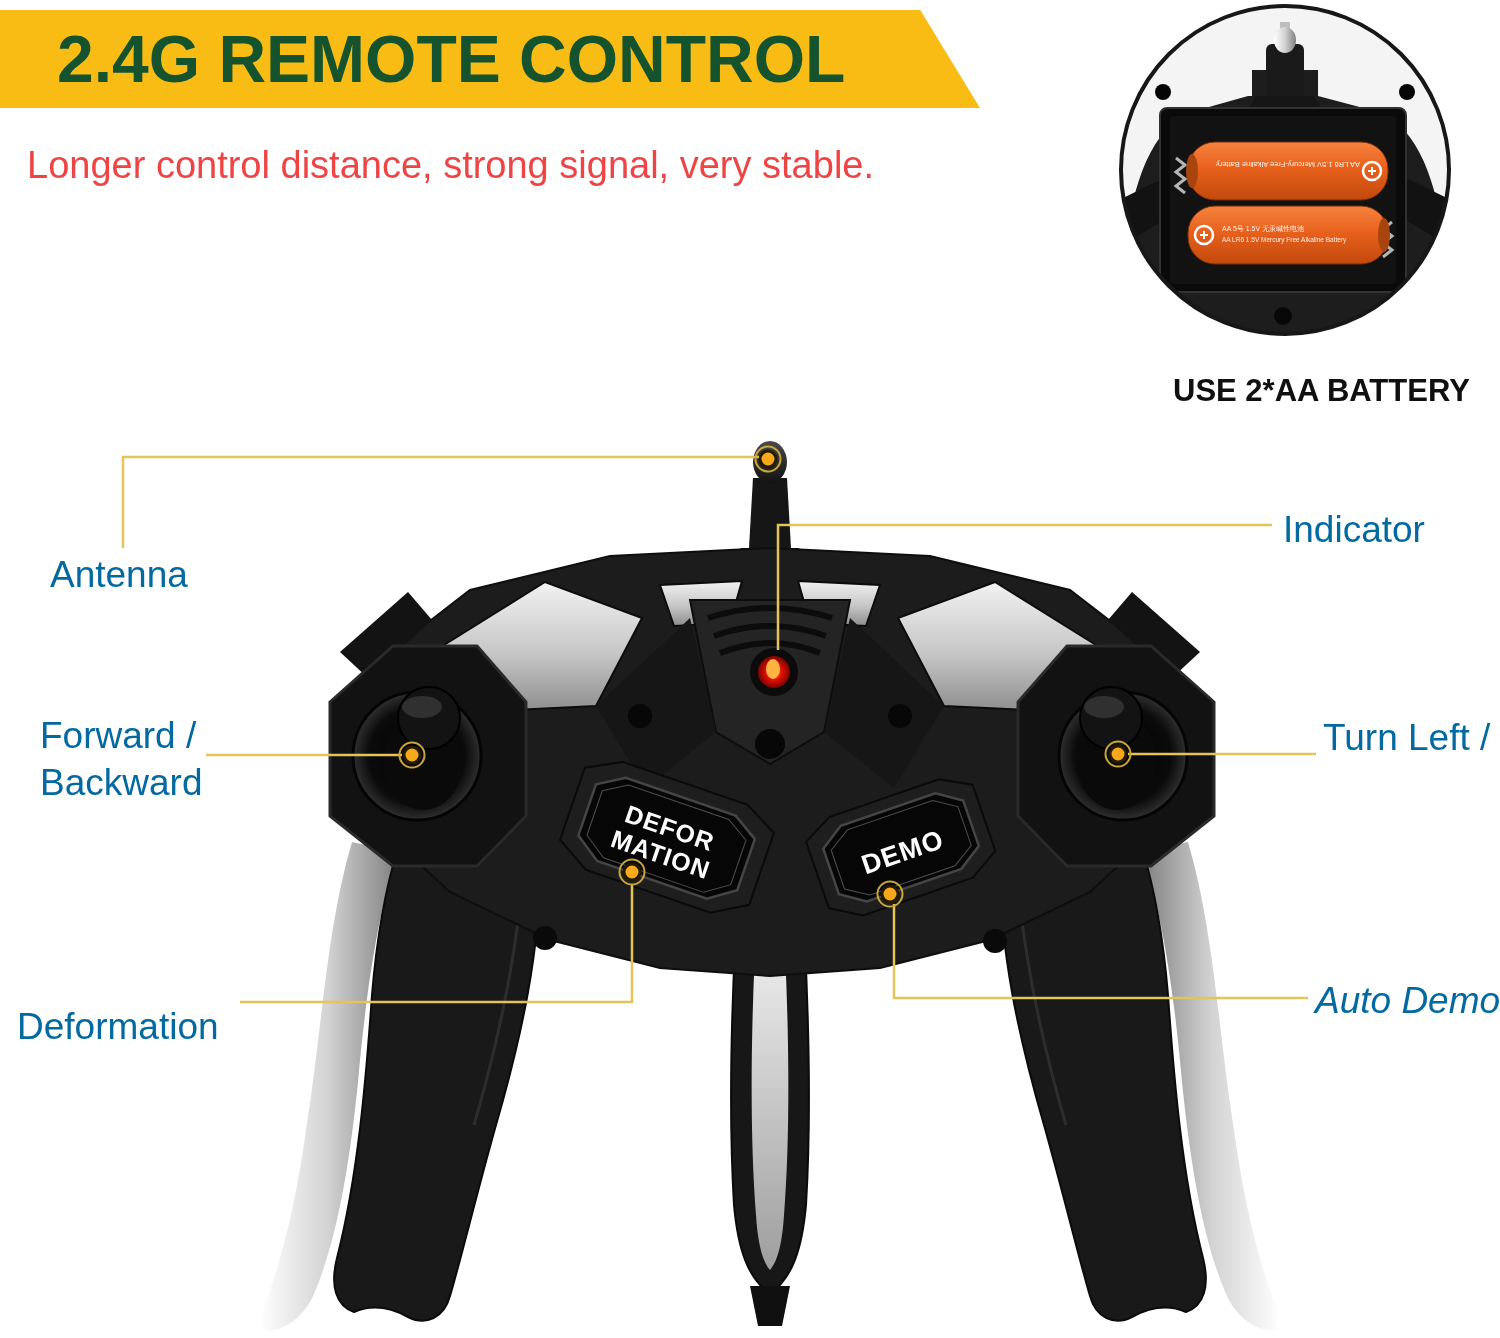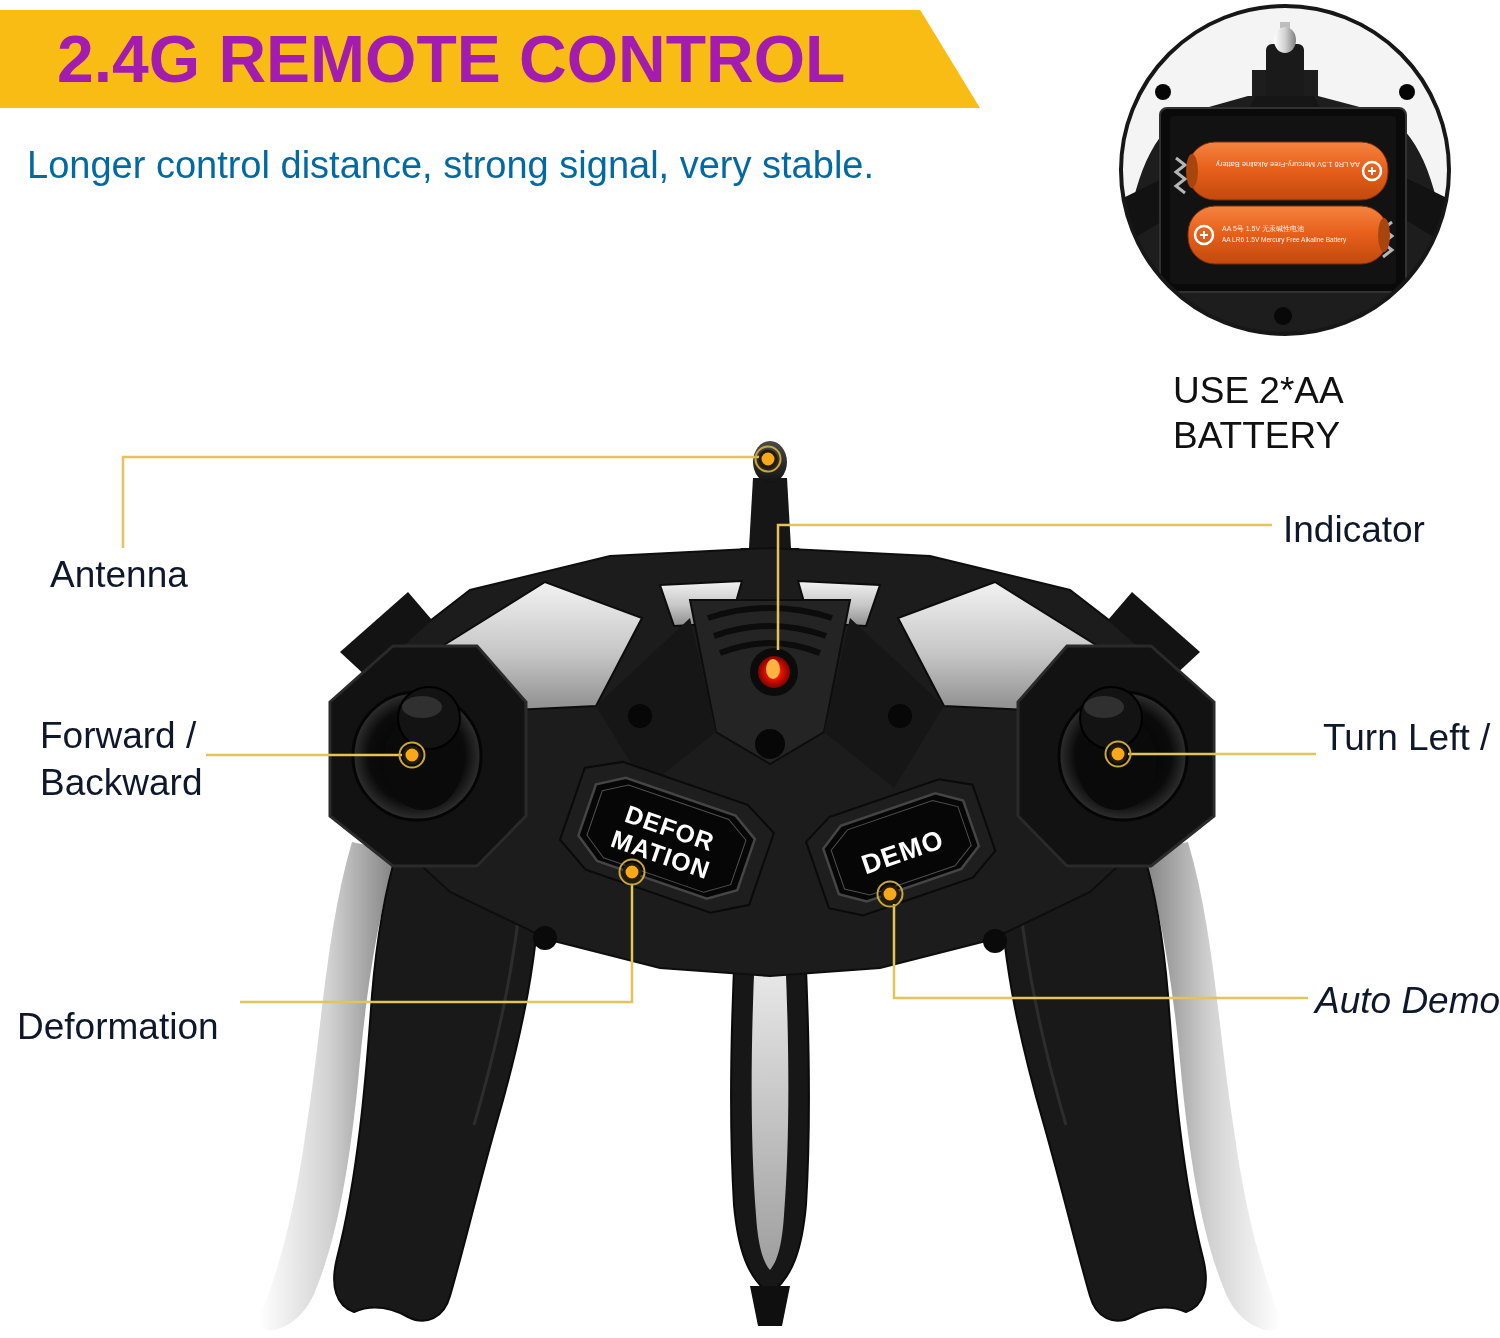--- a/index.html
+++ b/index.html
@@ -3,27 +3,27 @@
 <meta charset="utf-8">
 <style>
   html,body{margin:0;padding:0;background:#ffffff;}
   body{width:1500px;height:1338px;position:relative;overflow:hidden;
        font-family:"Liberation Sans", sans-serif;color:#151515;}
   .abs{position:absolute;}
   
   .banner{left:0;top:10px;width:980px;height:98px;background:#F9BC15;
           clip-path:polygon(0 0, 93.9% 0, 100% 100%, 0 100%);}
   .banner h1{margin:0;padding-left:57px;line-height:98px;font-size:66px;
-             font-weight:700;color:#a21caf;letter-spacing:0px;white-space:nowrap;}
-  .subtitle{left:27px;top:144px;font-size:38px;color:#0369a1;white-space:nowrap;}
+             font-weight:700;color:#14532d;letter-spacing:0px;white-space:nowrap;}
+  .subtitle{left:27px;top:144px;font-size:38px;color:#ef4444;white-space:nowrap;}
   
-  .bat-caption{left:1173px;top:368px;font-size:37px;font-weight:400;
+  .bat-caption{left:1173px;top:368px;font-size:31px;font-weight:700;
                line-height:45px;color:#101010;}
   
-  .lbl{font-size:37px;color:#0f172a;white-space:nowrap;line-height:47px;}
+  .lbl{font-size:37px;color:#0369a1;white-space:nowrap;line-height:47px;}
   .lbl-antenna{left:50px;top:551px;text-align:center;}
   .lbl-indicator{left:1283px;top:506px;}
   .lbl-fwd{left:40px;top:712px;}
   .lbl-turn{left:1323px;top:714px;}
   .lbl-deform{left:17px;top:982px;margin-top:21px;}
   .lbl-autodemo{left:1315px;top:977px;font-style:italic;}
   svg{position:absolute;left:0;top:0;}
 </style>
 </head>
 <body>

